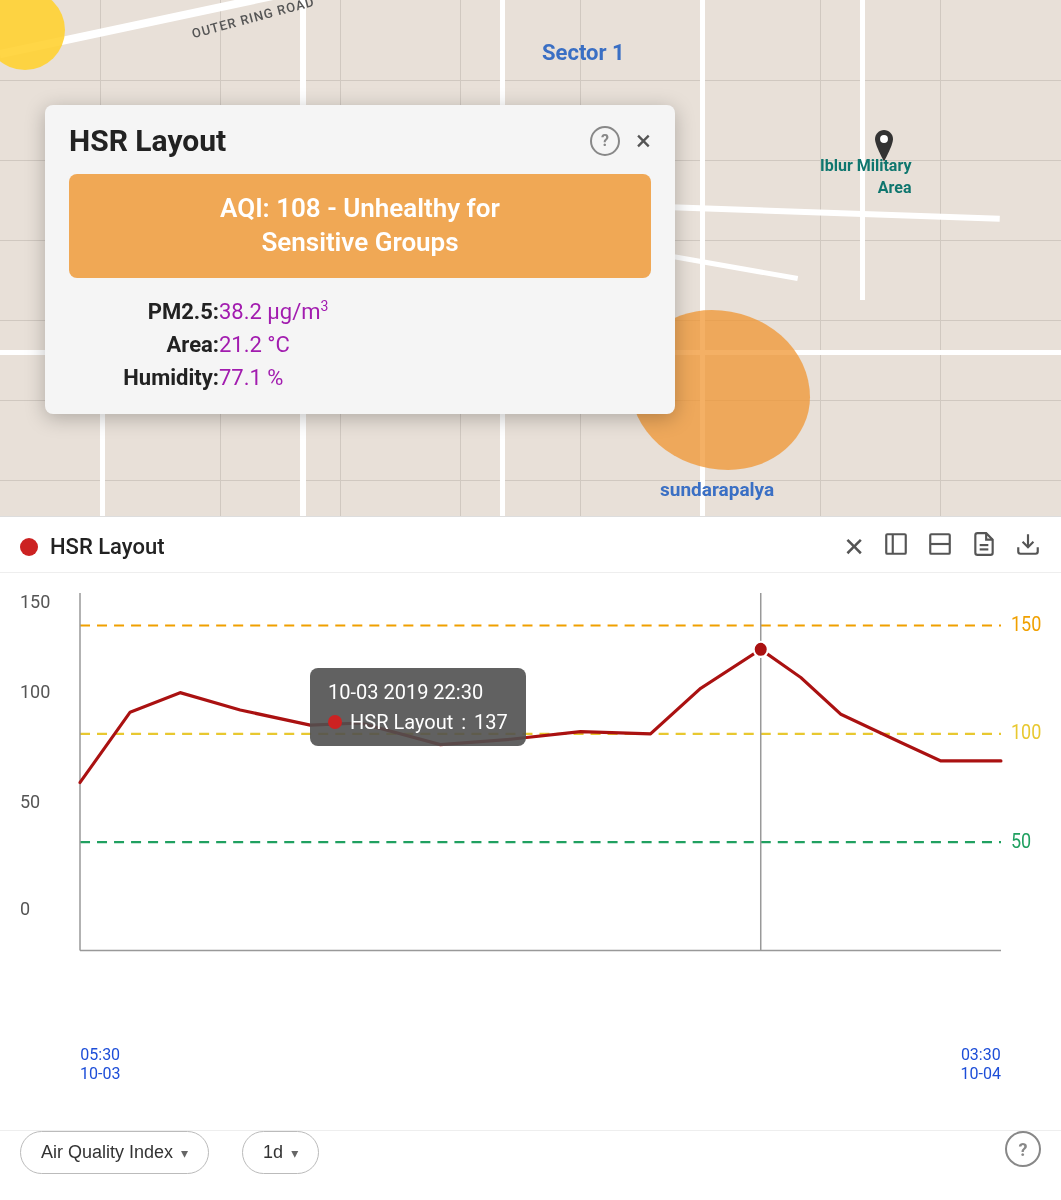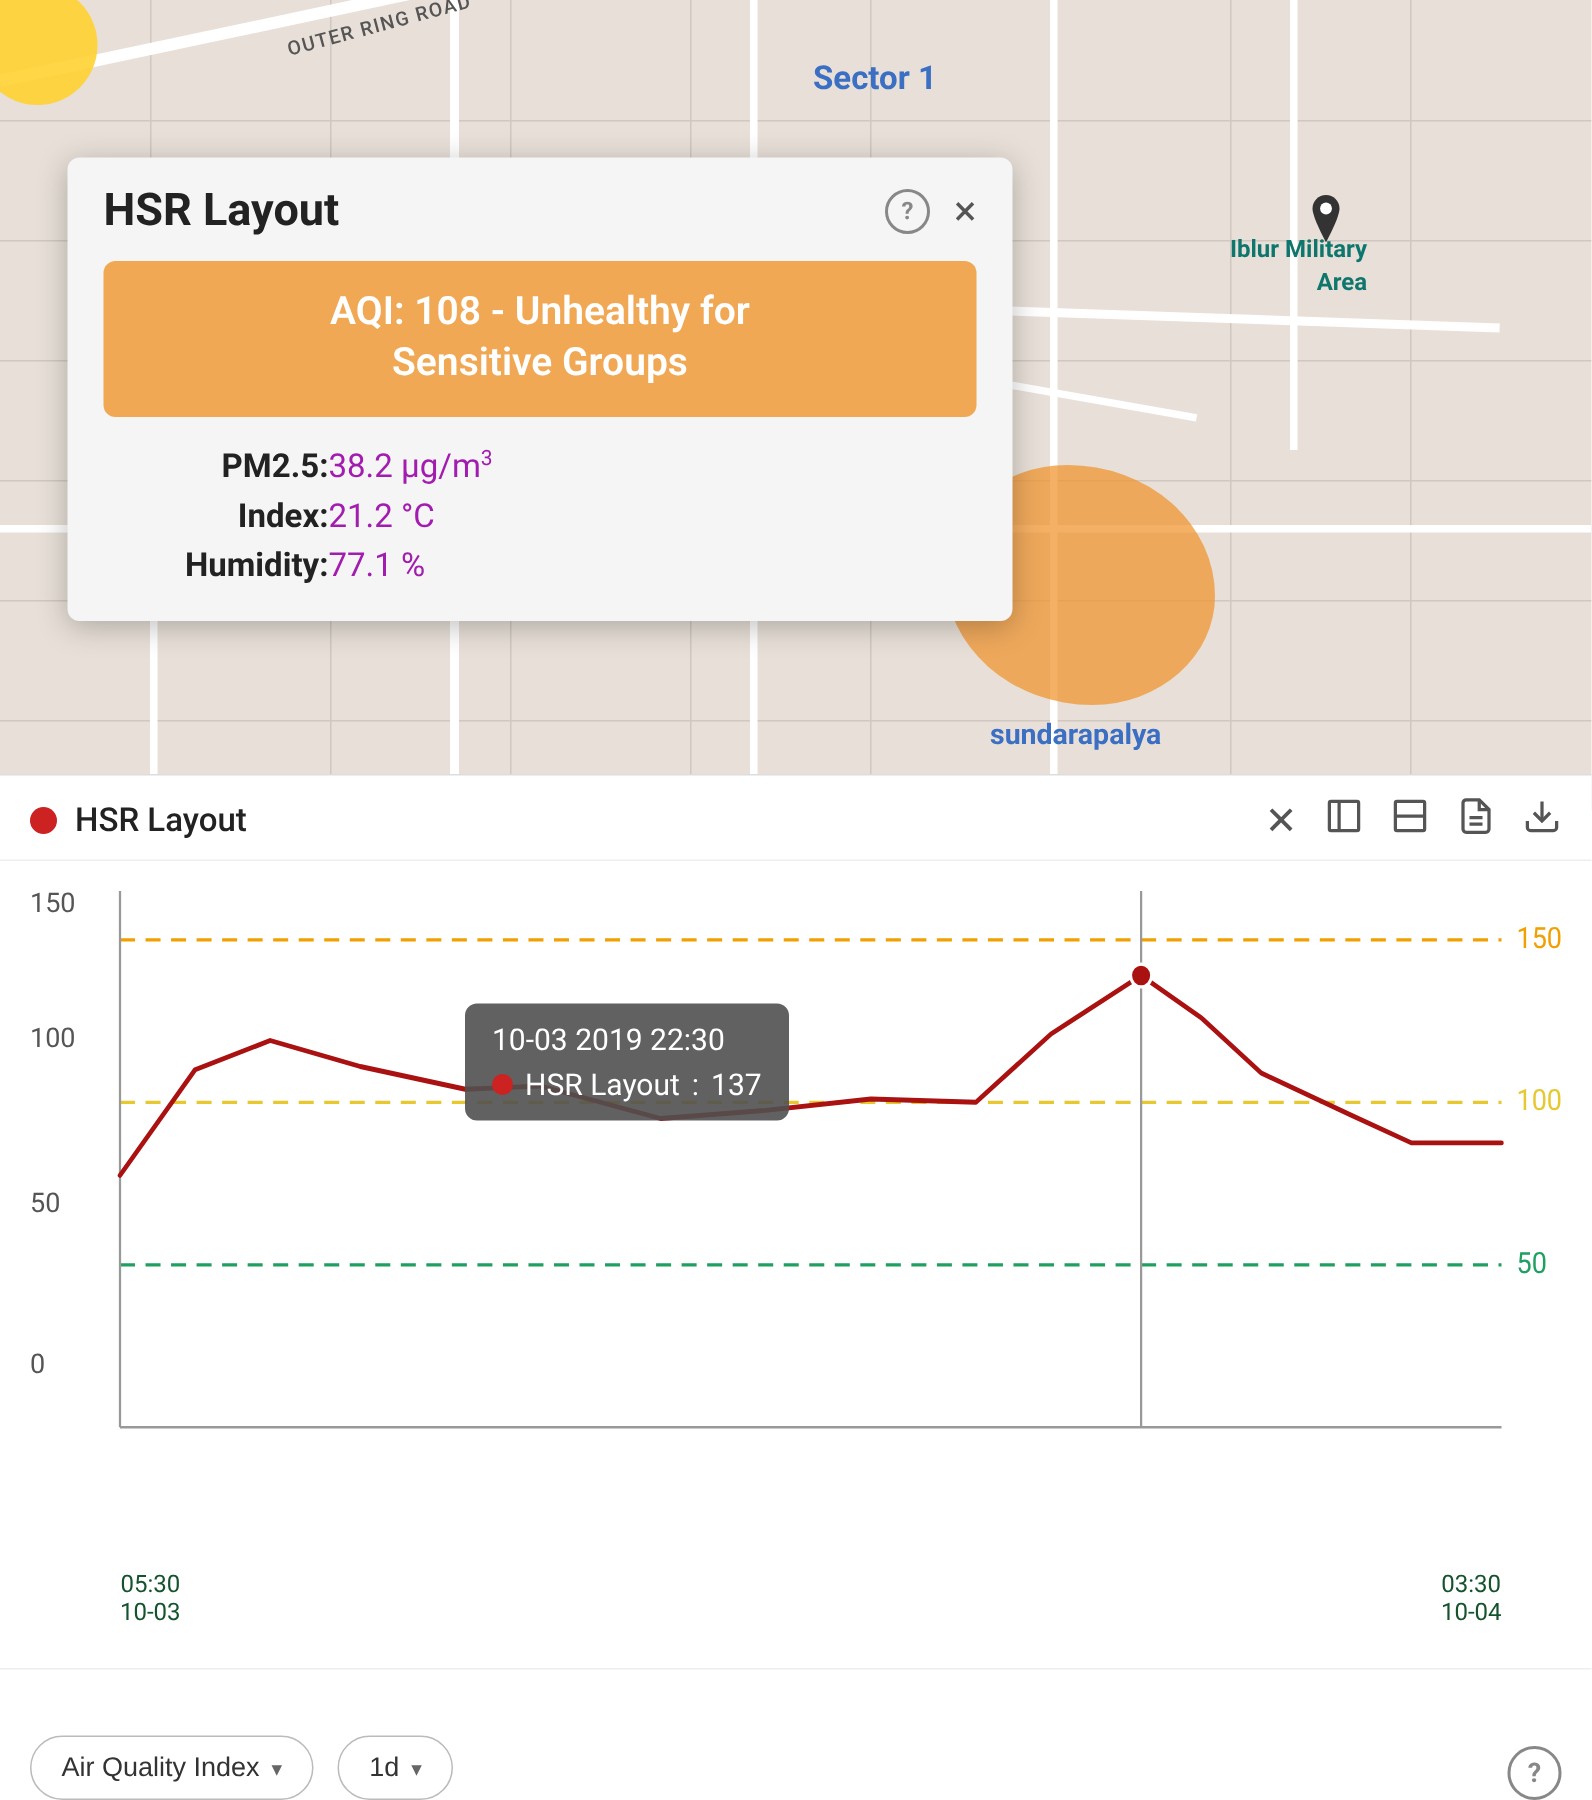--- a/index.html
+++ b/index.html
@@ -260,21 +260,21 @@
       position: absolute;
       bottom: 10px;
       left: 80px;
       right: 60px;
       display: flex;
       justify-content: space-between;
     }
 
     .x-label {
       font-size: 16px;
-      color: #14532d;
+      color: #1d4ed8;
       text-align: center;
     }
 
     
     .chart-tooltip {
       position: absolute;
       background: rgba(80, 80, 80, 0.9);
       border-radius: 8px;
       padding: 12px 18px;
       color: #fff;
@@ -301,25 +301,25 @@
       background: #cc2222;
       border-radius: 50%;
     }
 
     
     .bottom-toolbar {
       position: absolute;
       bottom: 0;
       left: 0;
       right: 0;
-      height: 88px;
-      display: flex;
-      align-items: flex-end;
+      height: 70px;
+      display: flex;
+      align-items: flex-start;
       padding: 0 20px;
-      gap: 16px;
+      gap: 33px;
       border-top: 1px solid #eee;
     }
 
     .dropdown-btn {
       display: flex;
       align-items: center;
       gap: 8px;
       border: 1.5px solid #bbb;
       border-radius: 24px;
       padding: 10px 20px;
@@ -427,21 +427,21 @@
   <div class="aqi-banner">
     <div class="aqi-banner-text">AQI: 108 - Unhealthy for<br>Sensitive Groups</div>
   </div>
 
   <div class="popup-stats">
     <div class="stat-row">
       <span class="stat-label">PM2.5:</span>
       <span class="stat-value">38.2 μg/m<sup>3</sup></span>
     </div>
     <div class="stat-row">
-      <span class="stat-label">Index:</span>
+      <span class="stat-label">Area:</span>
       <span class="stat-value">21.2 °C</span>
     </div>
     <div class="stat-row">
       <span class="stat-label">Humidity:</span>
       <span class="stat-value">77.1 %</span>
     </div>
   </div>
 </div>
 
 <div id="bottom-panel">

